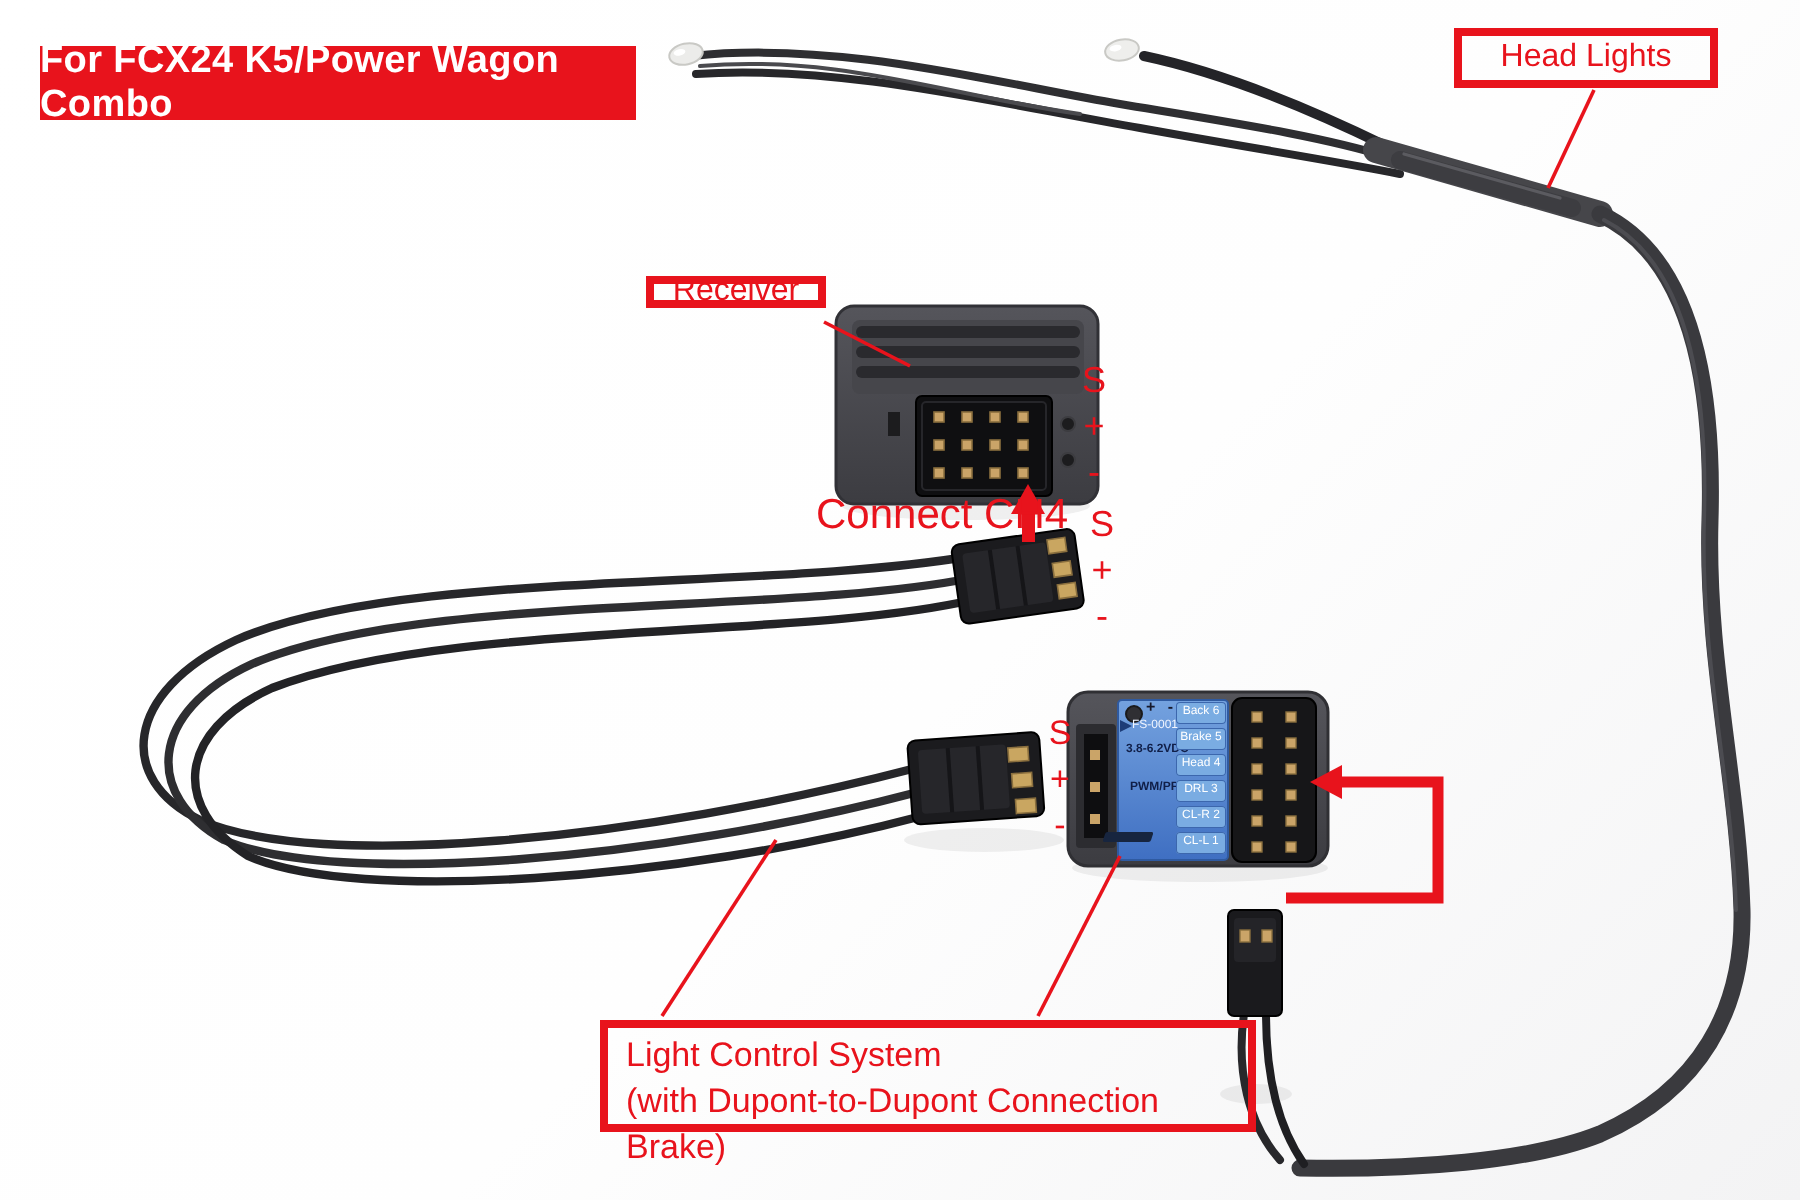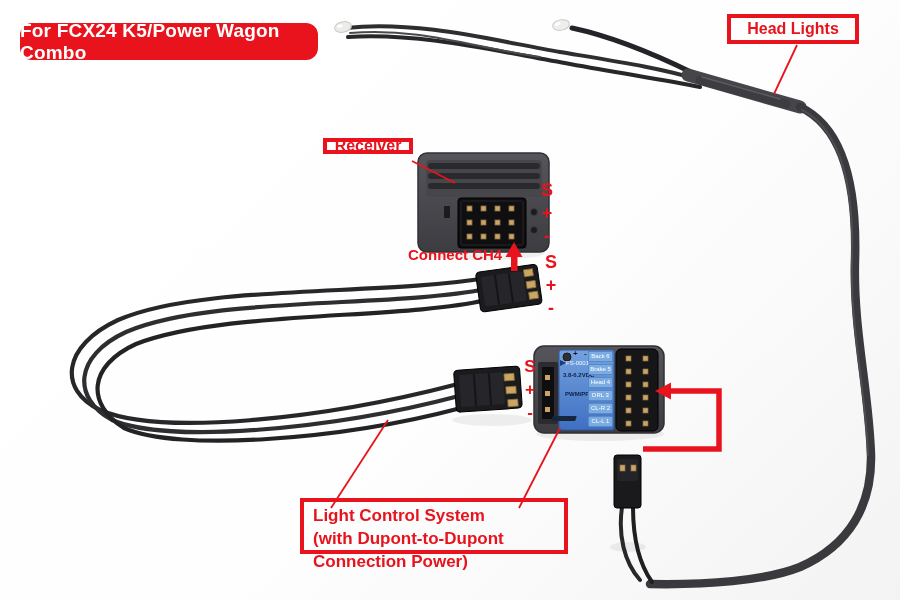--- a/index.html
+++ b/index.html
@@ -3,40 +3,40 @@
 <meta charset="utf-8">
 <style>
   :root { --red:#e8131c; }
   html,body { margin:0; padding:0; background:#fff; }
   .stage {
     position:relative; width:900px; height:600px; overflow:hidden;
     background:linear-gradient(135deg,#ffffff 0%,#fefefe 55%,#f3f3f4 100%);
     font-family:"Liberation Sans", sans-serif;
   }
   .stage svg.scene { position:absolute; left:0; top:0; z-index:1; }
-  .overlay { position:absolute; z-index:2;font-weight:bold; }
+  .overlay { position:absolute; z-index:2; }
 
   .banner {
     left:20px; top:23px; width:298px; height:37px; background:var(--red);
     color:#fff; font-weight:bold; font-size:19px;
-    display:flex; align-items:center; justify-content:center; letter-spacing:0.2px;border-radius:12px;
+    display:flex; align-items:center; justify-content:center; letter-spacing:0.2px;
   }
   .red-box {
     border:4px solid var(--red); color:var(--red);
     display:flex; align-items:center; justify-content:center; font-size:16px;
     box-sizing:border-box; background:transparent;
   }
   .head-lights-box { left:727px; top:14px; width:132px; height:30px; }
   .receiver-box { left:323px; top:138px; width:90px; height:16px; }
   .lcs-box {
-    left:300px; top:498px; width:268px; height:56px;
+    left:300px; top:510px; width:328px; height:56px;
     border:4px solid var(--red); color:var(--red); font-size:17px; line-height:23px;
     box-sizing:border-box; padding:2px 0 0 9px;
   }
-  .red-text { color:var(--red); font-size:15px; white-space:nowrap;text-align:right; }
+  .red-text { color:var(--red); font-size:21px; white-space:nowrap;text-align:right; }
   .pin-col { color:var(--red); font-size:18px; text-align:center; }
   .pin-col span { display:block; height:23px; line-height:23px; }
 
   
   .stk { position:absolute; z-index:2; white-space:nowrap; }
   .stk-power { left:573px; top:349px; font-size:8px; font-weight:bold; color:#16182a; letter-spacing:2px; }
   .stk-model { left:566px; top:360px; font-size:6px; color:#f2f6ff; }
   .stk-volt  { left:563px; top:372px; font-size:6px; font-weight:bold; color:#101f48; }
   .stk-sig   { left:565px; top:391px; font-size:6px; font-weight:bold; color:#101f48; }
   .chip {
@@ -222,21 +222,21 @@
 
   <div class="overlay red-box receiver-box">
     <span>Receiver</span>
   </div>
 
   <div class="overlay red-text" style="left:408px; top:246px;">Connect CH4</div>
 
 
   <div class="overlay lcs-box">
     <div>Light Control System</div>
-    <div>(with Dupont-to-Dupont Connection Power)</div>
+    <div>(with Dupont-to-Dupont Connection Brake)</div>
   </div>
 
   <div class="overlay pin-col" style="left:538px; top:179px; width:18px;">
     <span>S</span>
     <span>+</span>
     <span>-</span>
   </div>
   <div class="overlay pin-col" style="left:542px; top:251px; width:18px;">
     <span>S</span>
     <span>+</span>

